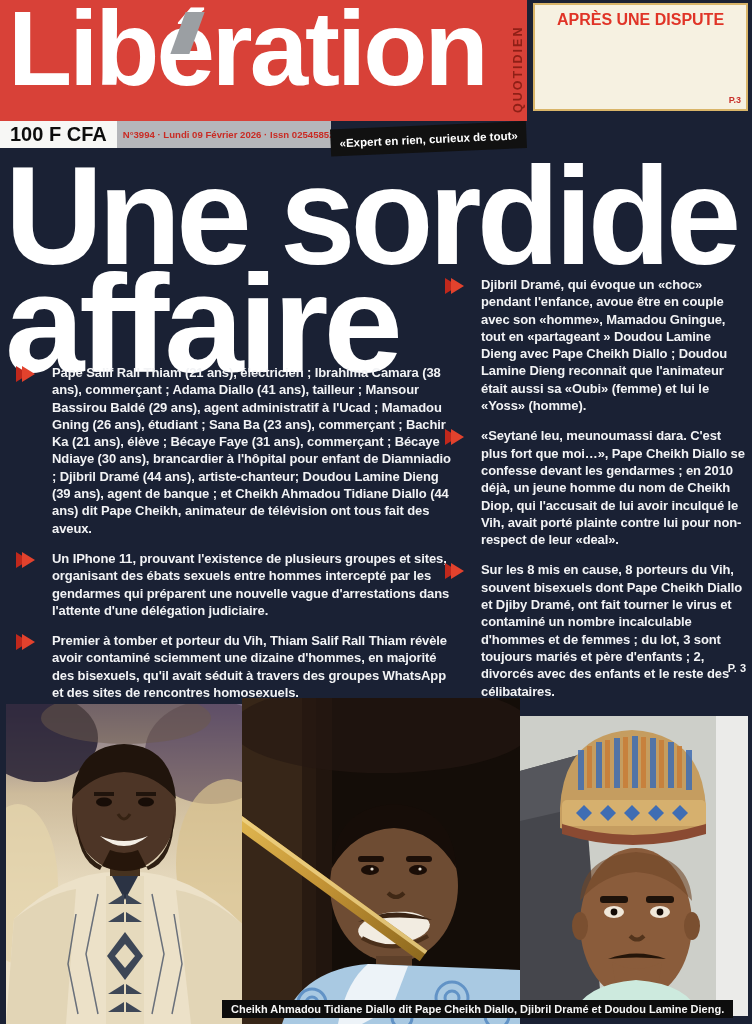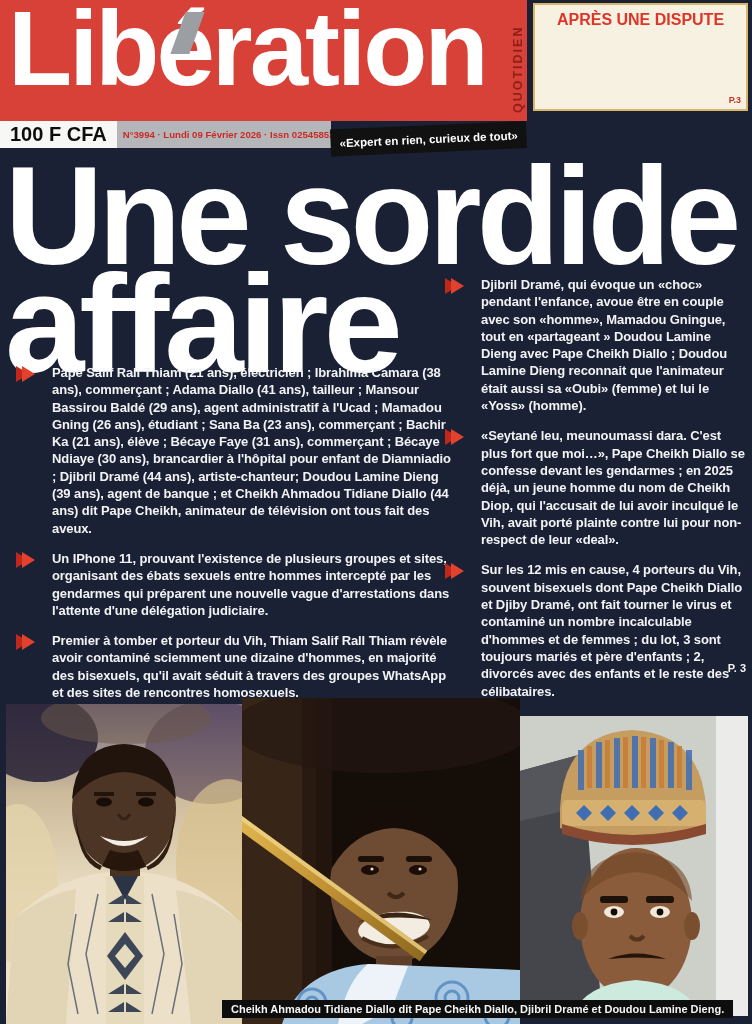--- a/index.html
+++ b/index.html
@@ -99,25 +99,25 @@
     </div>
   </div>
 
   <div class="col col-right">
     <div class="para">
       <span class="chev"><span class="tri back"></span><span class="tri"></span></span>
       <p>Djibril Dramé, qui évoque un «choc» pendant l'enfance, avoue être en couple avec son «homme», Mamadou Gningue, tout en «partageant » Doudou Lamine Dieng avec Pape Cheikh Diallo ; Doudou Lamine Dieng reconnait que l'animateur était aussi sa «Oubi» (femme) et lui le «Yoss» (homme).</p>
     </div>
     <div class="para">
       <span class="chev"><span class="tri back"></span><span class="tri"></span></span>
-      <p>«Seytané leu, meunoumassi dara. C'est plus fort que moi…», Pape Cheikh Diallo se confesse devant les gendarmes ; en 2025 déjà, un jeune homme du nom de Cheikh Diop, qui l'accusait de lui avoir inculqué le Vih, avait porté plainte contre lui pour non-respect de leur «deal».</p>
+      <p>«Seytané leu, meunoumassi dara. C'est plus fort que moi…», Pape Cheikh Diallo se confesse devant les gendarmes ; en 2010 déjà, un jeune homme du nom de Cheikh Diop, qui l'accusait de lui avoir inculqué le Vih, avait porté plainte contre lui pour non-respect de leur «deal».</p>
     </div>
     <div class="para" style="position:relative;">
       <span class="chev"><span class="tri back"></span><span class="tri"></span></span>
-      <p>Sur les 12 mis en cause, 4 porteurs du Vih, souvent bisexuels dont Pape Cheikh Diallo et Djiby Dramé, ont fait tourner le virus et contaminé un nombre incalculable d'hommes et de femmes ; du lot, 3 sont toujours mariés et père d'enfants ; 2, divorcés avec des enfants et le reste des célibataires.</p>
+      <p>Sur les 8 mis en cause, 8 porteurs du Vih, souvent bisexuels dont Pape Cheikh Diallo et Djiby Dramé, ont fait tourner le virus et contaminé un nombre incalculable d'hommes et de femmes ; du lot, 3 sont toujours mariés et père d'enfants ; 2, divorcés avec des enfants et le reste des célibataires.</p>
       <span class="col-pref">P. 3</span>
     </div>
   </div>
 
   <div class="photo photo-left">
     <svg viewBox="0 0 236 320" preserveAspectRatio="none">
       <defs>
         <linearGradient id="lbg" x1="0" y1="0" x2="0" y2="1">
           <stop offset="0" stop-color="#776a85"></stop>
             <stop offset="0.28" stop-color="#cdbb9b"></stop>

